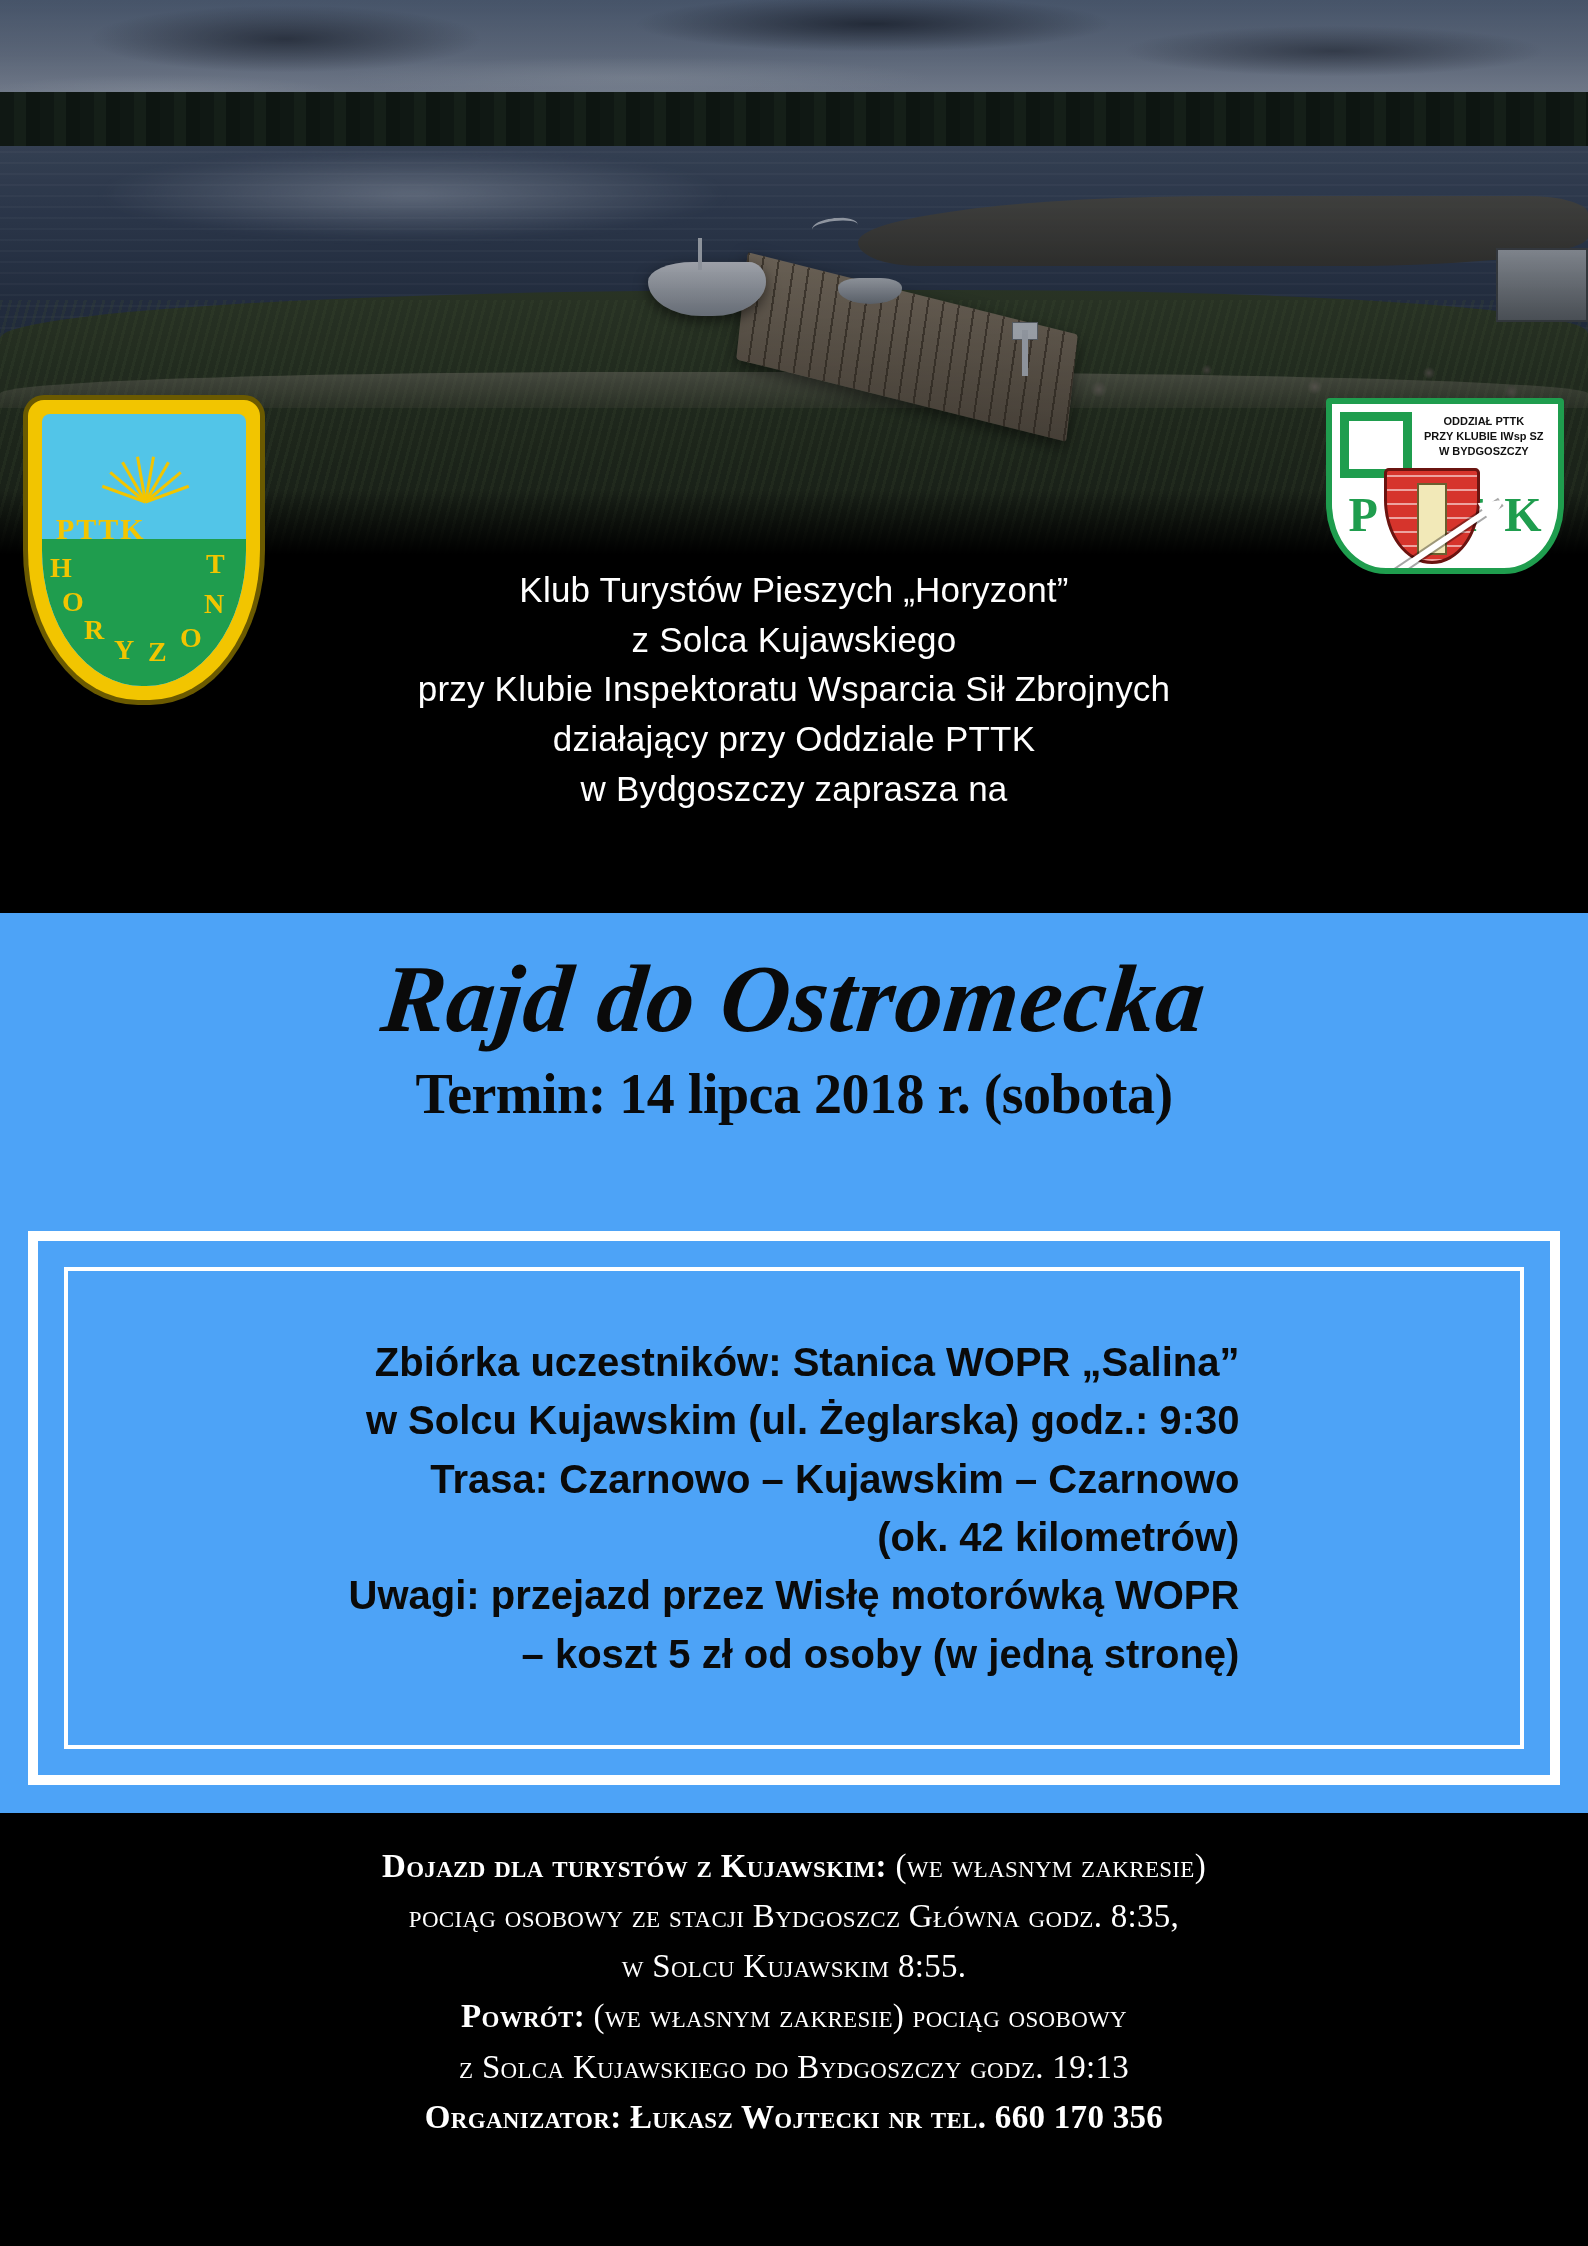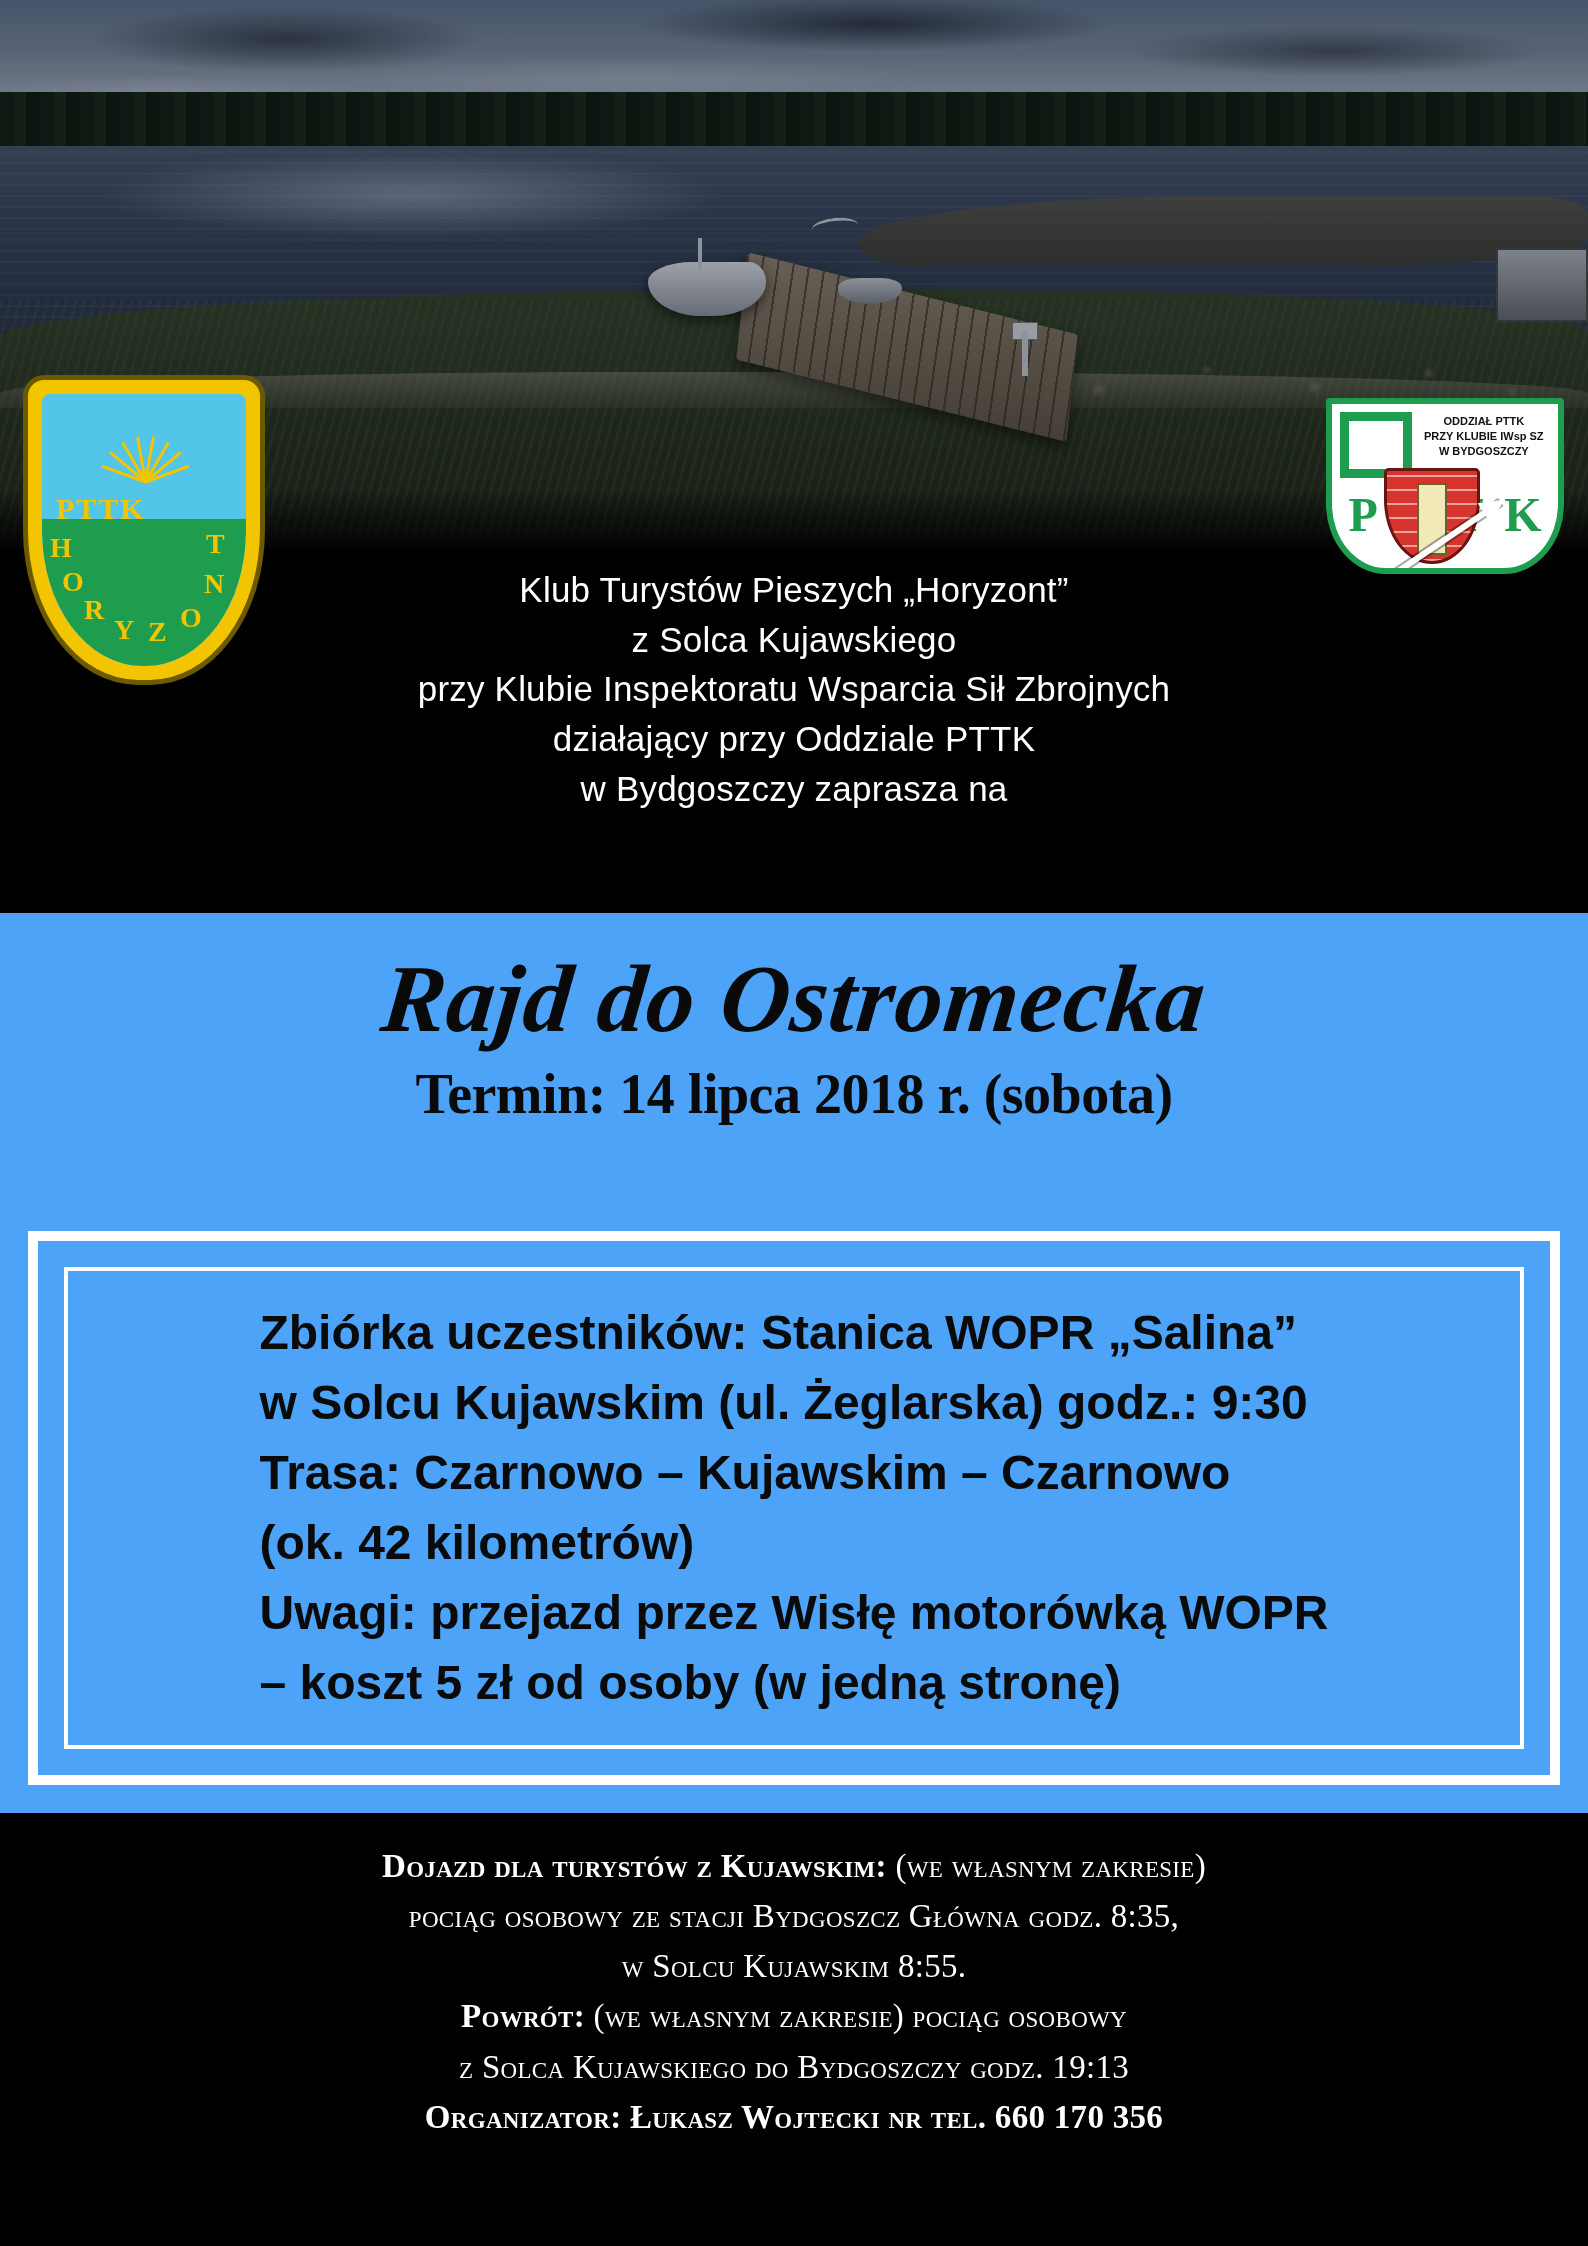--- a/index.html
+++ b/index.html
@@ -167,21 +167,21 @@
   .header-block p {
     font-size: 35px;
     line-height: 1.42;
     font-weight: 400;
     letter-spacing: .2px;
   }
 
   
   .logo-left {
     position: absolute;
-    top: 380px; left: 28px;
+    top: 400px; left: 28px;
     width: 232px; height: 300px;
   }
   .shield-left {
     width: 100%; height: 100%;
     background: #f2c500;
     border-radius: 16px 16px 110px 110px / 16px 16px 150px 150px;
     box-shadow: 0 0 0 5px #6b5a00;
     position: relative;
     overflow: hidden;
   }
@@ -322,25 +322,25 @@
   }
   .frame-inner {
     position: absolute;
     top: 26px; left: 26px; right: 26px; bottom: 26px;
     border: 4px solid #ffffff;
     display: flex;
     align-items: center;
     justify-content: center;
   }
   .details {
-    text-align: left;
+    text-align: right;
     color: #0a0a0a;
     font-family: "Liberation Sans", sans-serif;
     font-weight: bold;
-    font-size: 48px;
+    font-size: 40px;
     line-height: 1.46;
     padding: 0 24px;
   }
 
   
   .footer {
     position: absolute;
     top: 1813px; left: 0; width: 1588px; height: 433px;
     background: #000000;
     color: #ffffff;

